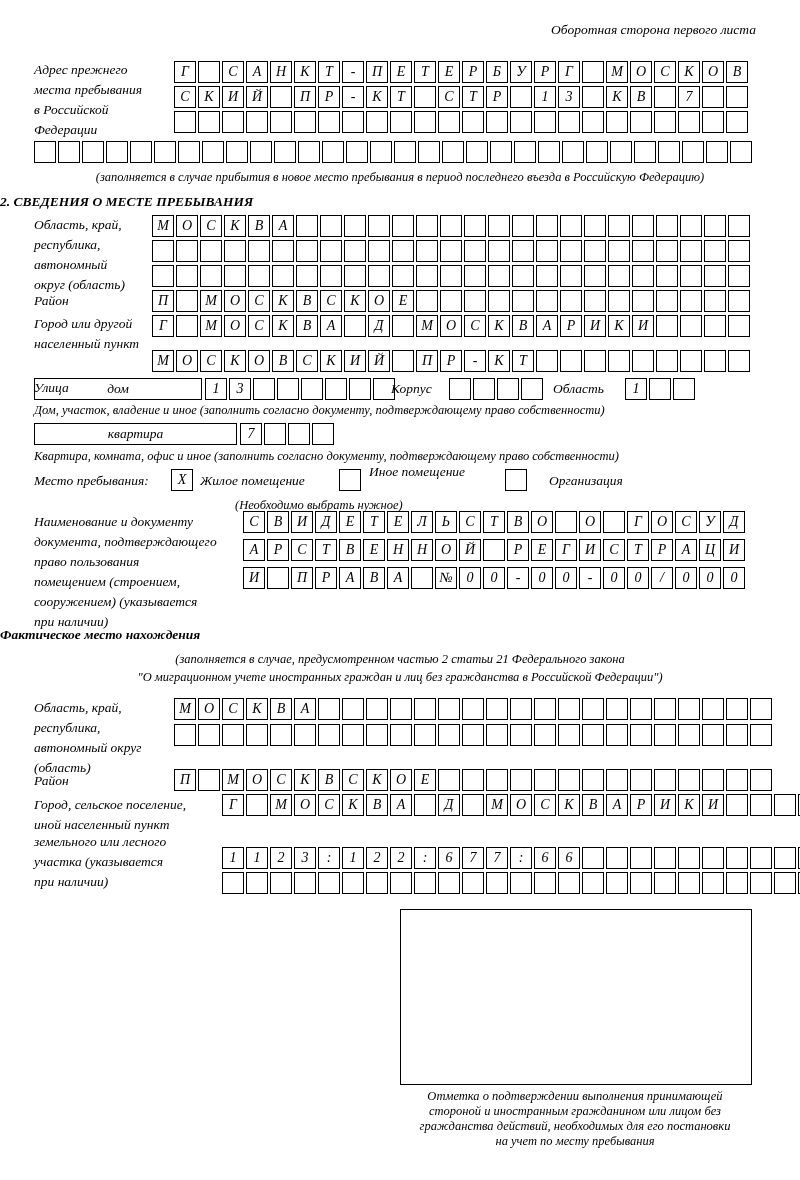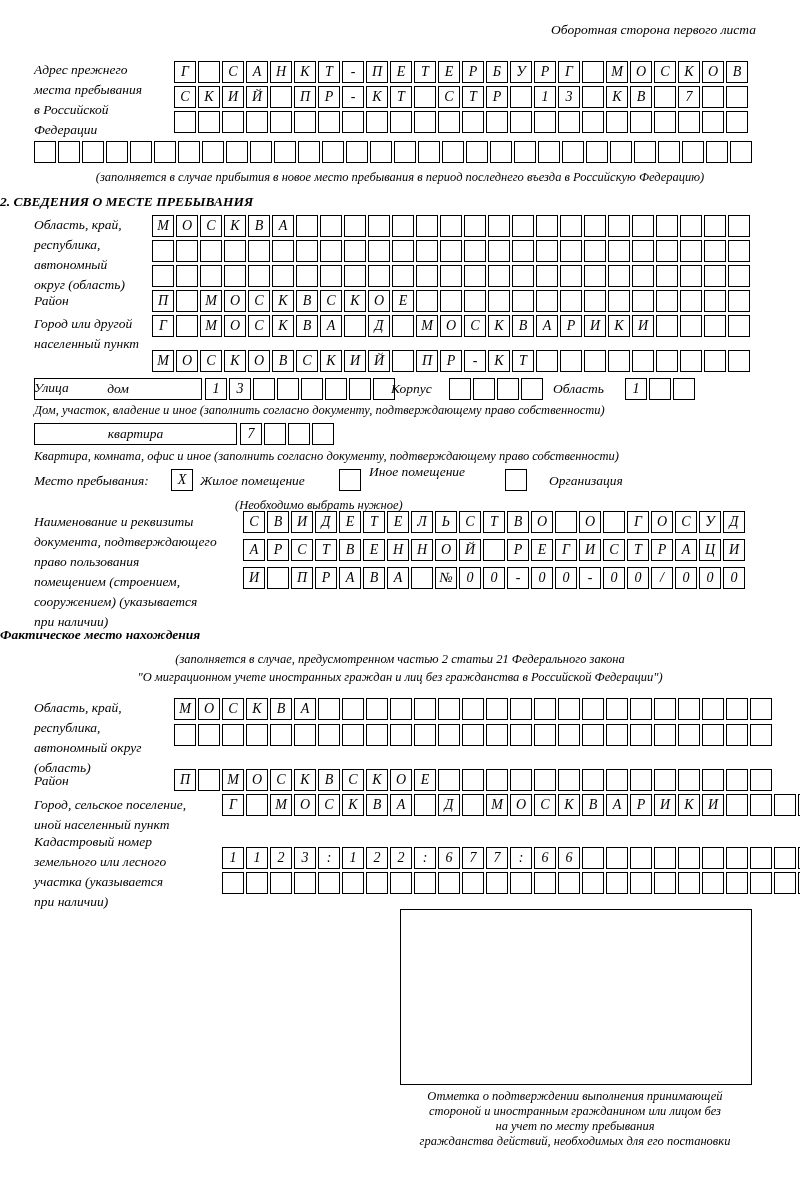--- a/index.html
+++ b/index.html
@@ -426,21 +426,21 @@
   <div class="abs lbl" style="left:34px; top:471px;">Место пребывания:</div>
   <div class="abs cell" style="left:171px; top:469px;">X</div>
   <div class="abs lbl" style="left:200px; top:471px;">Жилое помещение</div>
   <div class="abs cell" style="left:339px; top:469px;"></div>
   <div class="abs lbl" style="left:369px; top:462px;">Иное помещение</div>
   <div class="abs cell" style="left:505px; top:469px;"></div>
   <div class="abs lbl" style="left:549px; top:471px;">Организация</div>
   <div class="abs small" style="left:235px; top:490px;margin-top:8px;">(Необходимо выбрать нужное)</div>
 
   <div class="abs" style="left:34px; top:512px; width:210px;">
-    <div class="lbl-block">Наименование и реквизиты</div>
+    <div class="lbl-block">Наименование и документу</div>
     <div class="lbl-block">документа, подтверждающего</div>
     <div class="lbl-block">право пользования</div>
     <div class="lbl-block">помещением (строением,</div>
     <div class="lbl-block">сооружением) (указывается</div>
     <div class="lbl-block">при наличии)</div>
   </div>
   <div class="abs boxes" id="s2-doc0" style="left:243px; top:511px;">
       <div class="cell">С</div>
       <div class="cell">В</div>
       <div class="cell">И</div>
@@ -630,21 +630,20 @@
       <div class="cell">И</div>
       <div class="cell">К</div>
       <div class="cell">И</div>
       <div class="cell"></div>
       <div class="cell"></div>
       <div class="cell"></div>
       <div class="cell"></div>
     </div>
 
   <div class="abs" style="left:34px; top:832px; width:190px;">
-    <div class="lbl-block">Кадастровый номер</div>
     <div class="lbl-block">земельного или лесного</div>
     <div class="lbl-block">участка (указывается</div>
     <div class="lbl-block">при наличии)</div>
   </div>
   <div class="abs boxes" id="al-cad0" style="left:222px; top:847px;">
       <div class="cell">1</div>
       <div class="cell">1</div>
       <div class="cell">2</div>
       <div class="cell">3</div>
       <div class="cell">:</div>
@@ -694,17 +693,17 @@
       <div class="cell"></div>
       <div class="cell"></div>
       <div class="cell"></div>
       <div class="cell"></div>
     </div>
 
   <div class="abs bigbox" style="left:400px; top:909px; width:352px; height:176px;"></div>
   <div class="abs" style="left:370px; top:1089px; width:410px; text-align:center;">
     <div class="small">Отметка о подтверждении выполнения принимающей</div>
     <div class="small">стороной и иностранным гражданином или лицом без</div>
+    <div class="small">гражданства действий, необходимых для его постановки</div>
     <div class="small">на учет по месту пребывания</div>
-    <div class="small">гражданства действий, необходимых для его постановки</div>
   </div>
 
 </div>
 
 </body></html>

